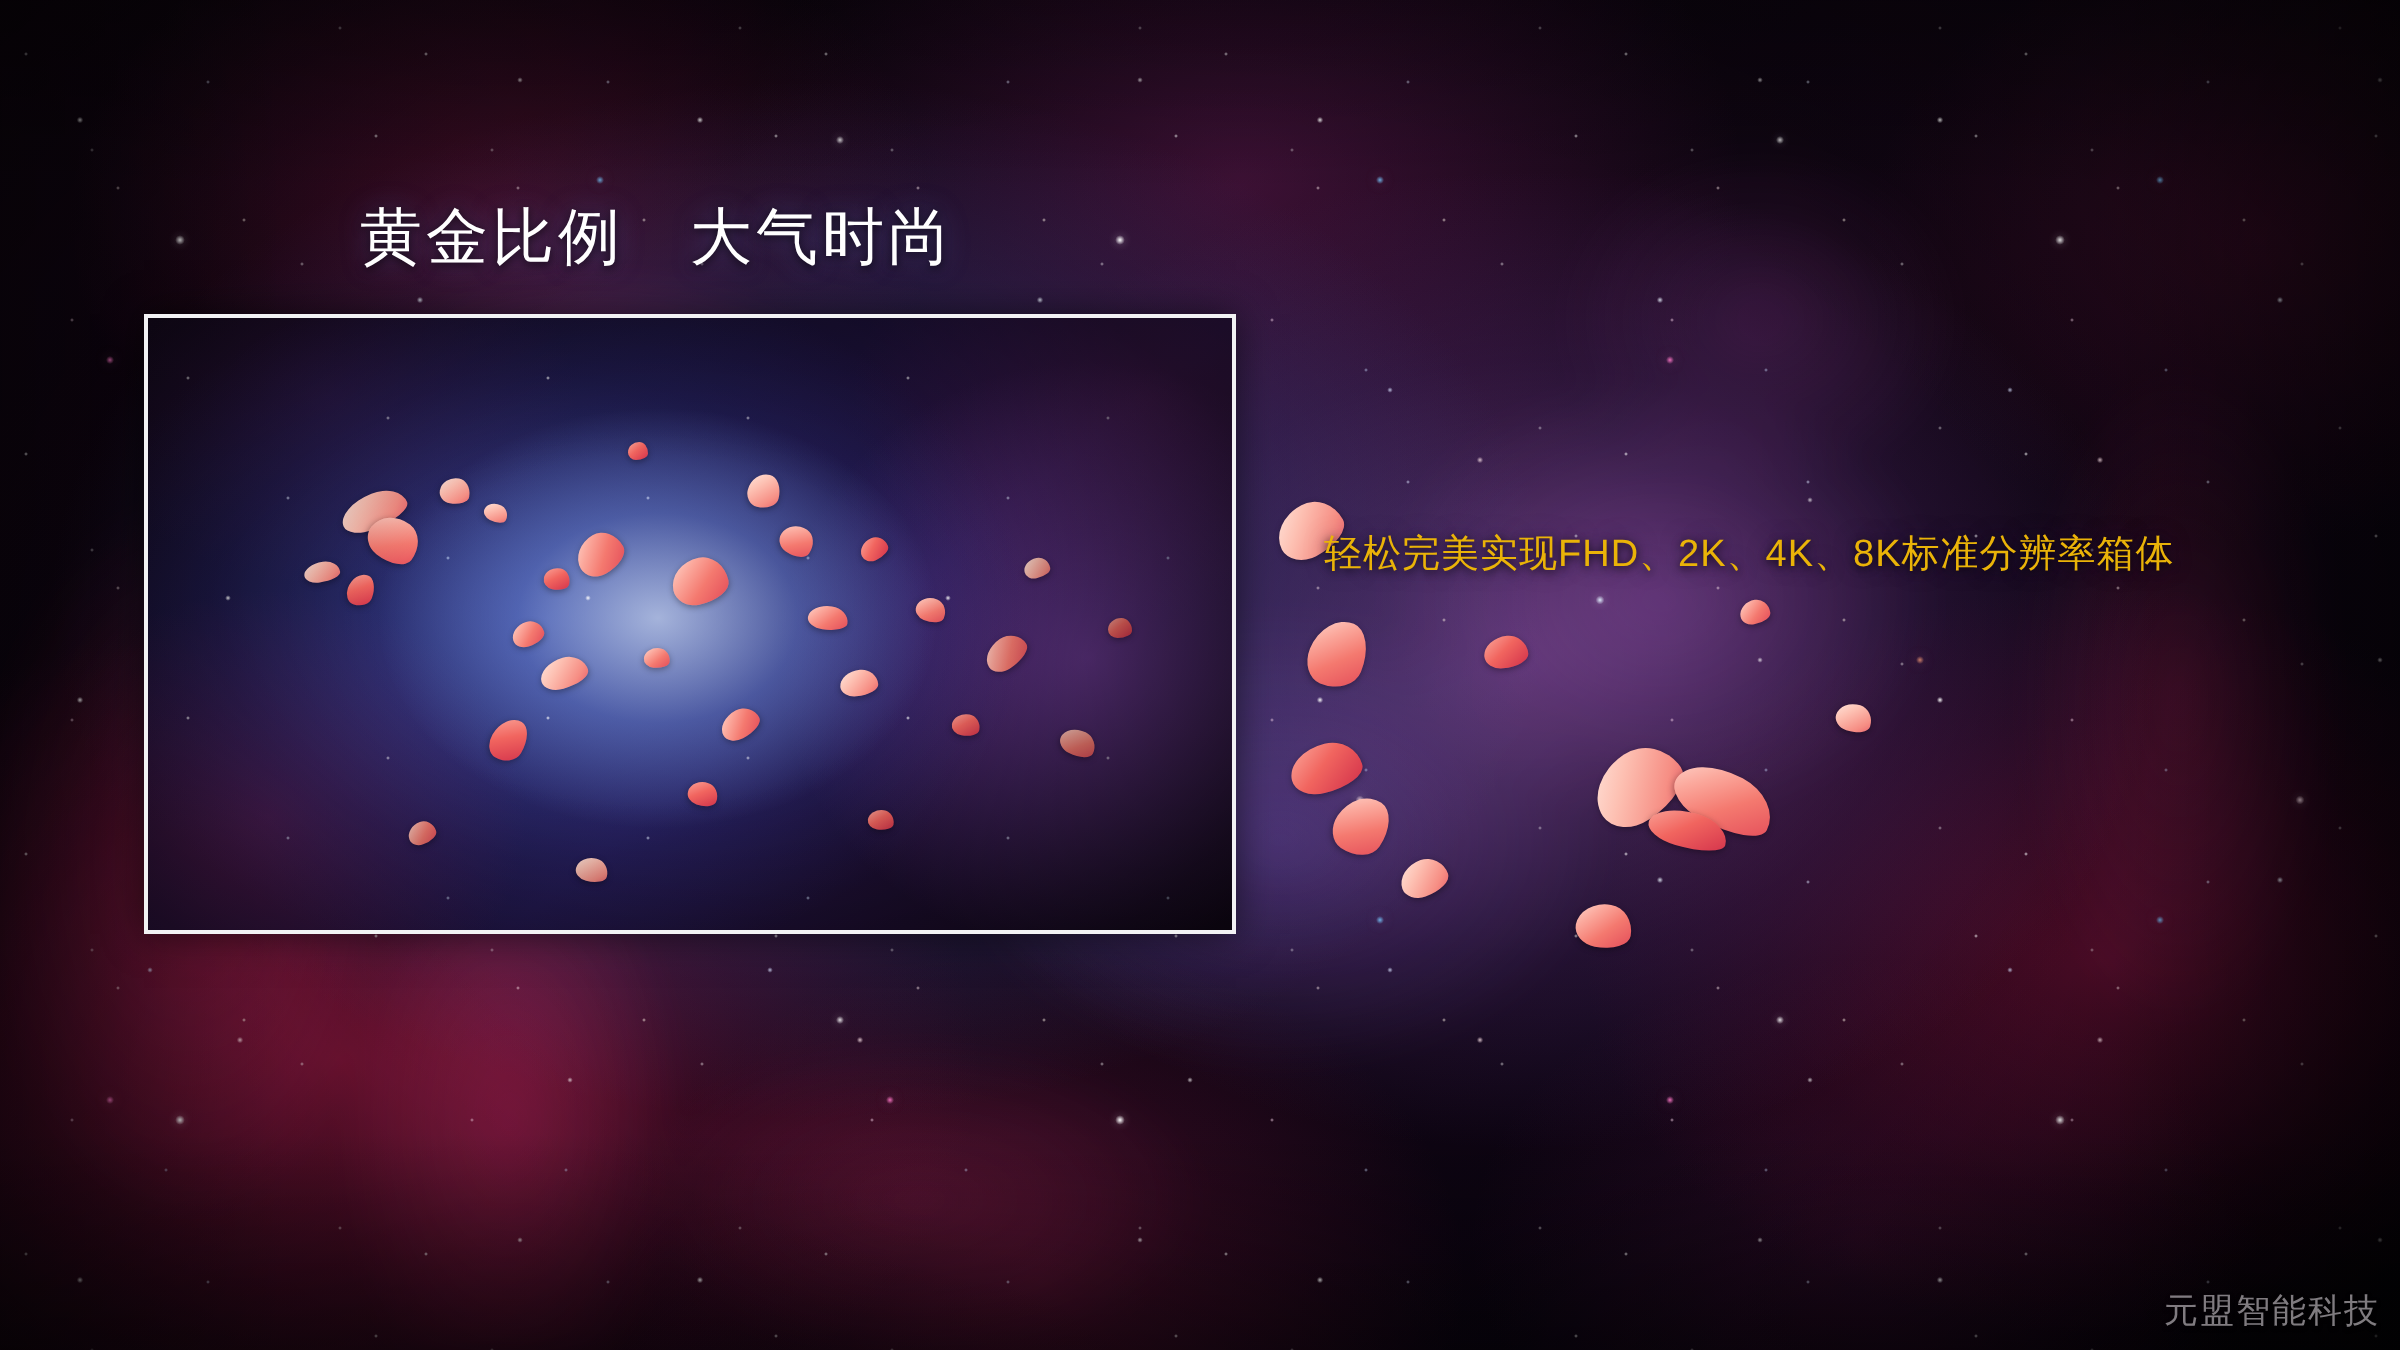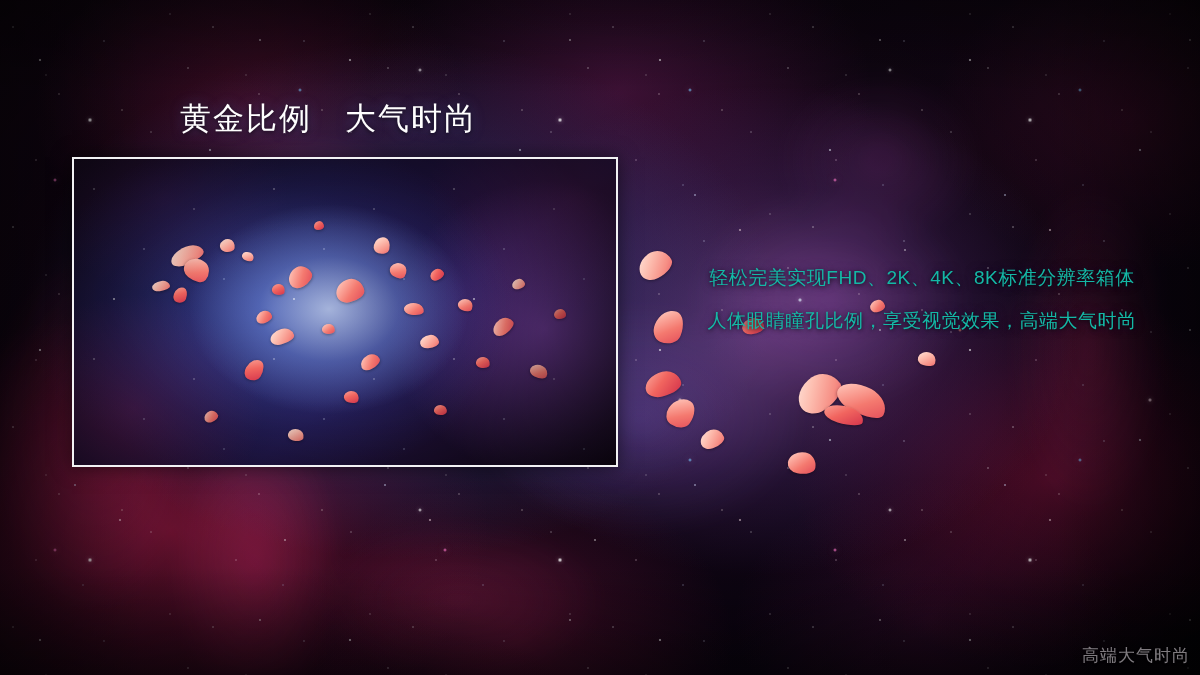--- a/index.html
+++ b/index.html
@@ -166,27 +166,26 @@
   .petal.deep {
     background: linear-gradient(140deg, #fba89c 0%, #f1655f 45%, #d2304a 100%);
   }
 
   
   #body-text {
     position: absolute;
     left: 662px;
     top: 256px;
     width: 520px;
-    color: #14b8a6;
+    color: #eab308;
     font-size: 19px;
     line-height: 43px;
     letter-spacing: .5px;
     white-space: nowrap;
     text-shadow: 0 1px 4px rgba(0,0,0,.80), 0 0 10px rgba(40,20,70,.55);
-    text-align: center;
   }
   #body-text .line { display: block; }
 
   
   #watermark {
     position: absolute;
     right: 10px;
     bottom: 8px;
     font-size: 17px;
     color: rgba(205,198,205,0.62);
@@ -265,18 +264,17 @@
       <div class="petal" style="left: 836px; top: 386px; width: 52px; height: 28px; transform: rotate(28deg);"></div>
       <div class="petal deep" style="left: 824px; top: 406px; width: 40px; height: 18px; transform: rotate(16deg);"></div>
       <div class="petal" style="left: 788px; top: 452px; width: 28px; height: 22px; transform: rotate(10deg);"></div>
       <div class="petal deep" style="left: 742px; top: 318px; width: 22px; height: 16px; transform: rotate(-6deg);"></div>
       <div class="petal pale" style="left: 918px; top: 352px; width: 18px; height: 14px; transform: rotate(18deg);"></div>
       <div class="petal" style="left: 870px; top: 300px; width: 15px; height: 12px; transform: rotate(-10deg);"></div>
     </div>
 
   <div id="body-text">
     <span class="line">轻松完美实现FHD、2K、4K、8K标准分辨率箱体</span>
-    <span class="line">人体眼睛瞳孔比例，享受视觉效果，高端大气时尚</span>
   </div>
 
-  <div id="watermark">高端大气时尚</div>
+  <div id="watermark">元盟智能科技</div>
 
 </div>
 
 </body></html>

